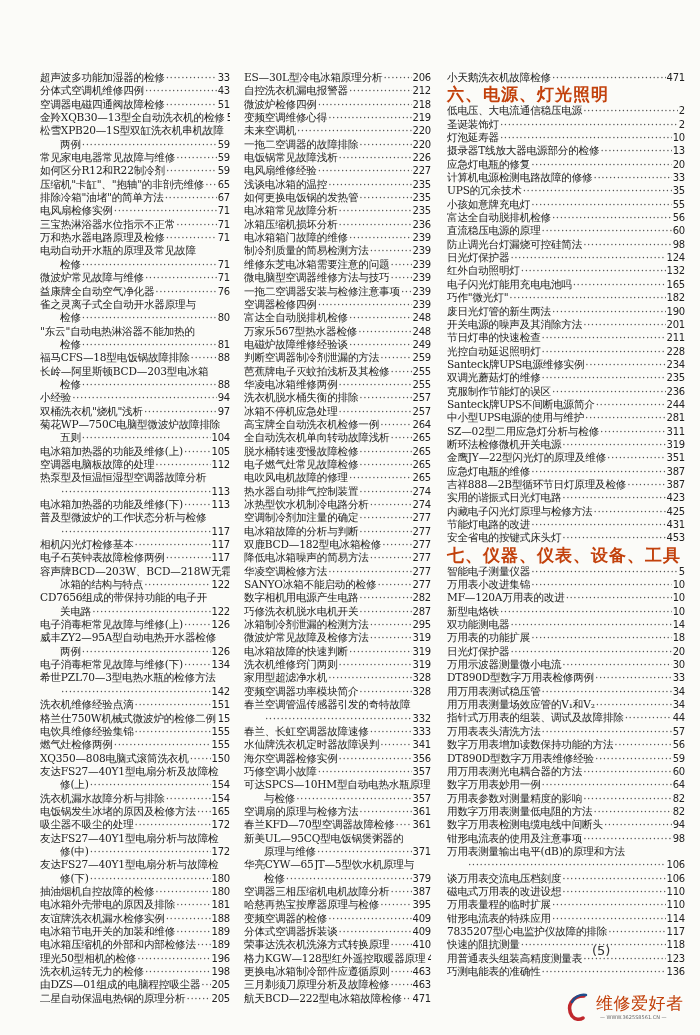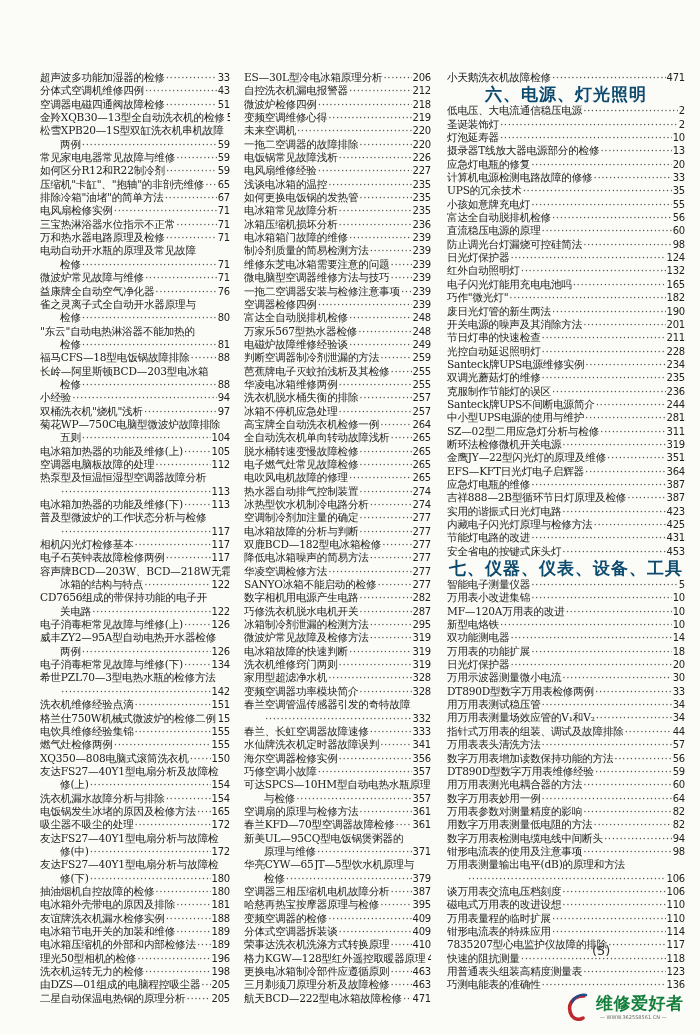--- a/index.html
+++ b/index.html
@@ -31,38 +31,38 @@
   }
   .row .d::after {
     content: "··············································································································";
     letter-spacing: 0.5px;
   }
   .row .p { flex: 0 0 auto; text-align: right; font-family: "DejaVu Sans", sans-serif; font-size: 10px; }
   .cont { padding-left: 20px; }
   .section {
     font-family: "DejaVu Sans", "Liberation Sans", sans-serif;
     font-size: 17px; font-weight: bold;
-    text-align: center;
+    text-align: left;
     line-height: 20px;
     height: 20px;
     letter-spacing: 1px;
-    color: #0c4a6e;
+    color: #c2410c;
   }
   .folio {
     position: absolute; left: 592px; top: 943px;
     font-family: "DejaVu Sans", sans-serif; font-size: 13px; color: #333;
   }
   .watermark {
     position: absolute; left: 560px; top: 990px; width: 140px; height: 40px;
   }
   .wm-logo { position: absolute; left: 4px; top: 2px; width: 28px; height: 30px; }
   .wm-text {
     position: absolute; left: 36px; top: 2px;
-    font-family: "DejaVu Sans", sans-serif; font-weight: bold;
-    font-size: 17px; color: #15803d; letter-spacing: 0.5px;
+    font-family: "DejaVu Sans", sans-serif; font-weight: normal;
+    font-size: 17px; color: #c2410c; letter-spacing: 0.5px;
   }
   .wm-url {
     position: absolute; left: 40px; top: 24px;
     font-family: "DejaVu Sans", sans-serif; font-size: 5px; color: #666;
   }
 </style>
 </head>
 <body>
 
 <div class="page">
@@ -866,25 +866,20 @@
       </div>
       <div class="entry row">
         <span class="t">断环法检修微机开关电源</span>
         <span class="d"></span>
         <span class="p">319</span>
       </div>
       <div class="entry row">
         <span class="t">金鹰JY—22型闪光灯的原理及维修</span>
         <span class="d"></span>
         <span class="p">351</span>
-      </div>
-      <div class="entry row">
-        <span class="t">EFS—KFT日光灯电子启辉器</span>
-        <span class="d"></span>
-        <span class="p">364</span>
       </div>
       <div class="entry row">
         <span class="t">应急灯电瓶的维修</span>
         <span class="d"></span>
         <span class="p">387</span>
       </div>
       <div class="entry row">
         <span class="t">吉祥888—2B型循环节日灯原理及检修</span>
         <span class="d"></span>
         <span class="p">387</span>

